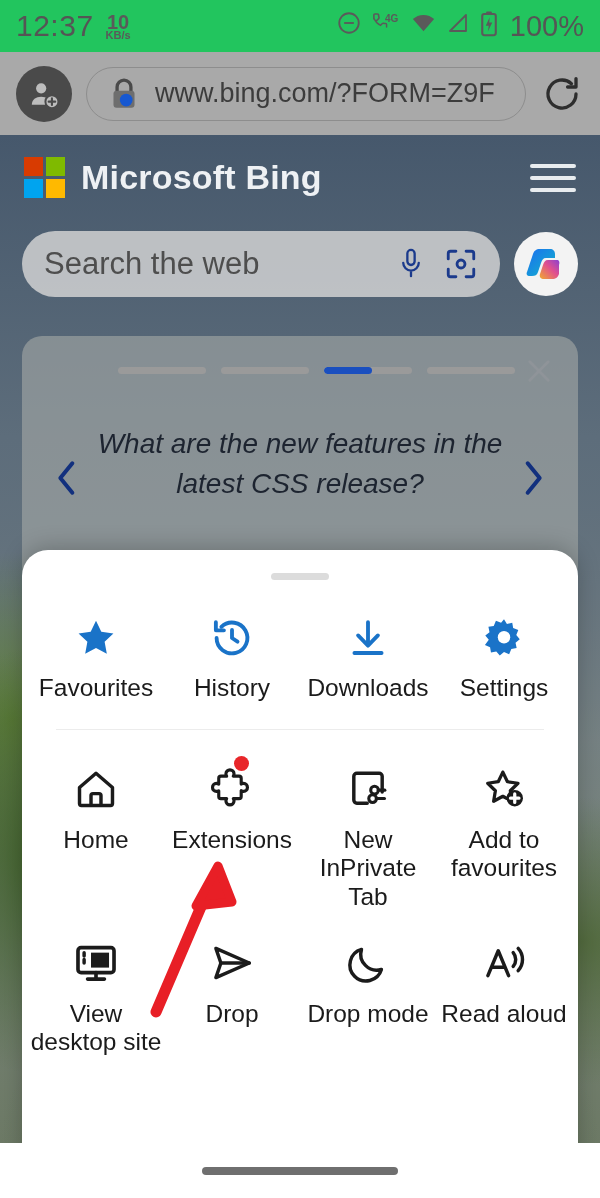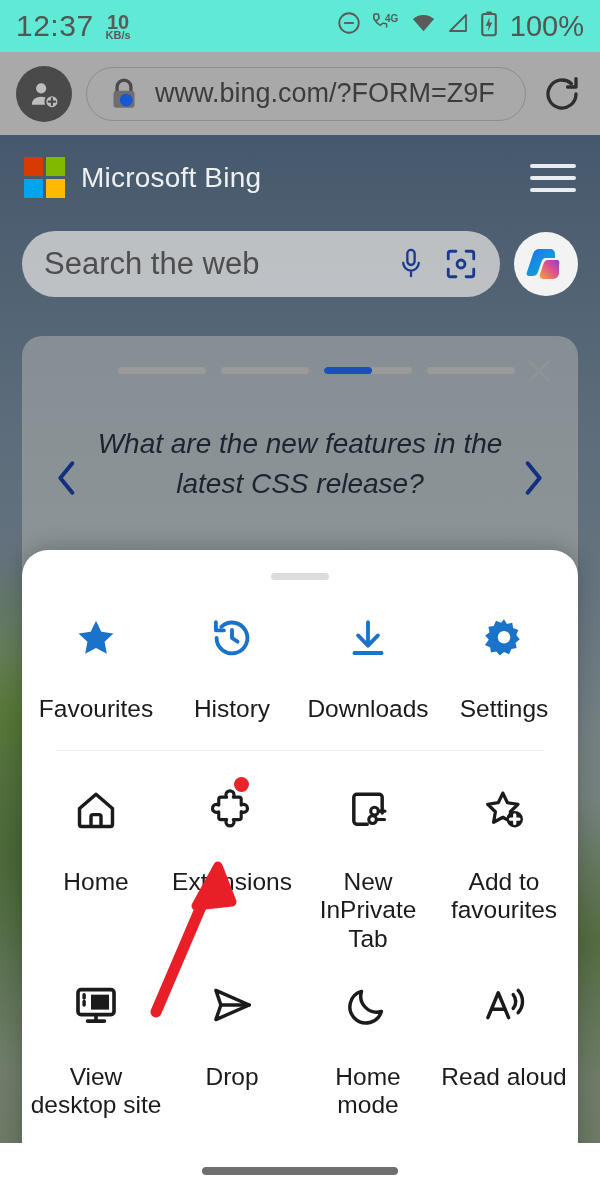--- a/index.html
+++ b/index.html
@@ -6,21 +6,21 @@
   html, body {
     width: 600px; height: 1198px;
     font-family: "Liberation Sans", sans-serif;
     overflow: hidden; background: #ffffff;
   }
   #screen { position: relative; width: 600px; height: 1198px; overflow: hidden; }
 
   
   .statusbar {
     position: absolute; top: 0; left: 0; width: 600px; height: 52px;
-    background: #5eead4; display: flex; align-items: center;
+    background: #22c55e; display: flex; align-items: center;
     padding: 0 16px; color: #5a5a5a;
   }
   .sb-time { font-size: 30px; font-weight: 500; letter-spacing: .5px; color: #555; }
   .sb-net { margin-left: 12px; line-height: 1; text-align: center; color: #5a5a5a; }
   .sb-net .num { font-size: 20px; font-weight: 700; display: block; }
   .sb-net .unit { font-size: 11px; font-weight: 700; display: block; margin-top: -2px; }
   .sb-right { margin-left: auto; display: flex; align-items: flex-start; gap: 9px; }
   .sb-pct { font-size: 29px; font-weight: 500; color: #555; margin-left: 2px; }
   .sb-right svg { display: block; }
 
@@ -59,21 +59,21 @@
       radial-gradient(ellipse 400px 260px at 50% 100%, rgba(74,96,60,.7) 0%, rgba(74,96,60,0) 75%),
       linear-gradient(180deg, #46586c 0%, #5d6d7b 30%, #75808180 60%, #6d7a66 100%);
   }
   .bing-header {
     position: absolute; top: 22px; left: 0; width: 600px;
     display: flex; align-items: center; padding: 0 24px;
   }
   .ms-logo { display: grid; grid-template-columns: 19px 19px; grid-template-rows: 19px 19px; gap: 3px; flex: none; }
   .ms-logo i { display: block; }
   .bing-title {
-    margin-left: 16px; font-size: 28px; color: #eef1f4; font-weight: 400; letter-spacing: .2px;
+    margin-left: 16px; font-size: 34px; color: #eef1f4; font-weight: 700; letter-spacing: .2px;
   }
   .hamburger { margin-left: auto; width: 46px; display: flex; flex-direction: column; gap: 8px; }
   .hamburger span { display:block; height: 4px; background: #e8ecef; border-radius: 2px; }
 
   .searchrow { position: absolute; top: 96px; left: 0; width: 600px; display: flex; align-items: center; padding: 0 22px; gap: 14px; }
   .searchbox {
     flex: 1; height: 66px; border-radius: 33px; background: rgba(214,214,214,.82);
     display: flex; align-items: center; padding: 0 22px; gap: 18px;
   }
   .search-ph { flex: 1; font-size: 31px; color: #4e4e4e; }
@@ -106,21 +106,20 @@
   }
   .sheet-handle {
     width: 58px; height: 7px; border-radius: 4px; background: #dcdcdc;
     margin: 23px auto 0;
   }
   .row { display: flex; padding: 0 6px; }
   .row1 { margin-top: 28px; }
   .cell {
     flex: 1; display: flex; flex-direction: column; align-items: center;
     padding: 0 2px;
-    gap: 21px;
   }
   .cell-icon { height: 52px; display: flex; align-items: flex-end; justify-content: center; position: relative; }
   .cell-label {
     margin-top: 14px; font-size: 24.5px; color: #1b1b1b; text-align: center;
     line-height: 1.17; word-break: break-word;
   }
   .divider { height: 1px; background: #ececec; margin: 26px 34px 0; }
   .row2 { margin-top: 30px; }
   .row3 { margin-top: 22px; }
   .row2 .cell, .row3 .cell { flex: 1 1 25%; }
@@ -393,21 +392,21 @@
           </svg>
         </span>
         <span class="cell-label">Drop</span>
       </div>
       <div class="cell">
         <span class="cell-icon">
           <svg width="46" height="46" viewBox="0 0 24 24">
             <path d="M19 15.4A8.4 8.4 0 0 1 8.6 4.9a8.4 8.4 0 1 0 10.4 10.5z" fill="none" stroke="#1b1b1b" stroke-width="1.8" stroke-linejoin="round"></path>
           </svg>
         </span>
-        <span class="cell-label">Home mode</span>
+        <span class="cell-label">Drop mode</span>
       </div>
       <div class="cell">
         <span class="cell-icon">
           <svg width="46" height="46" viewBox="0 0 24 24">
             <path d="M3.6 18.6 9 5.6l5.4 13M5.8 14.2h6.4" fill="none" stroke="#1b1b1b" stroke-width="1.8" stroke-linecap="round" stroke-linejoin="round"></path>
             <path d="M16.8 6.6a5.6 5.6 0 0 1 0 7.2M19.4 4.4a8.6 8.6 0 0 1 0 11.6" fill="none" stroke="#1b1b1b" stroke-width="1.8" stroke-linecap="round"></path>
           </svg>
         </span>
         <span class="cell-label">Read aloud</span>
       </div>

